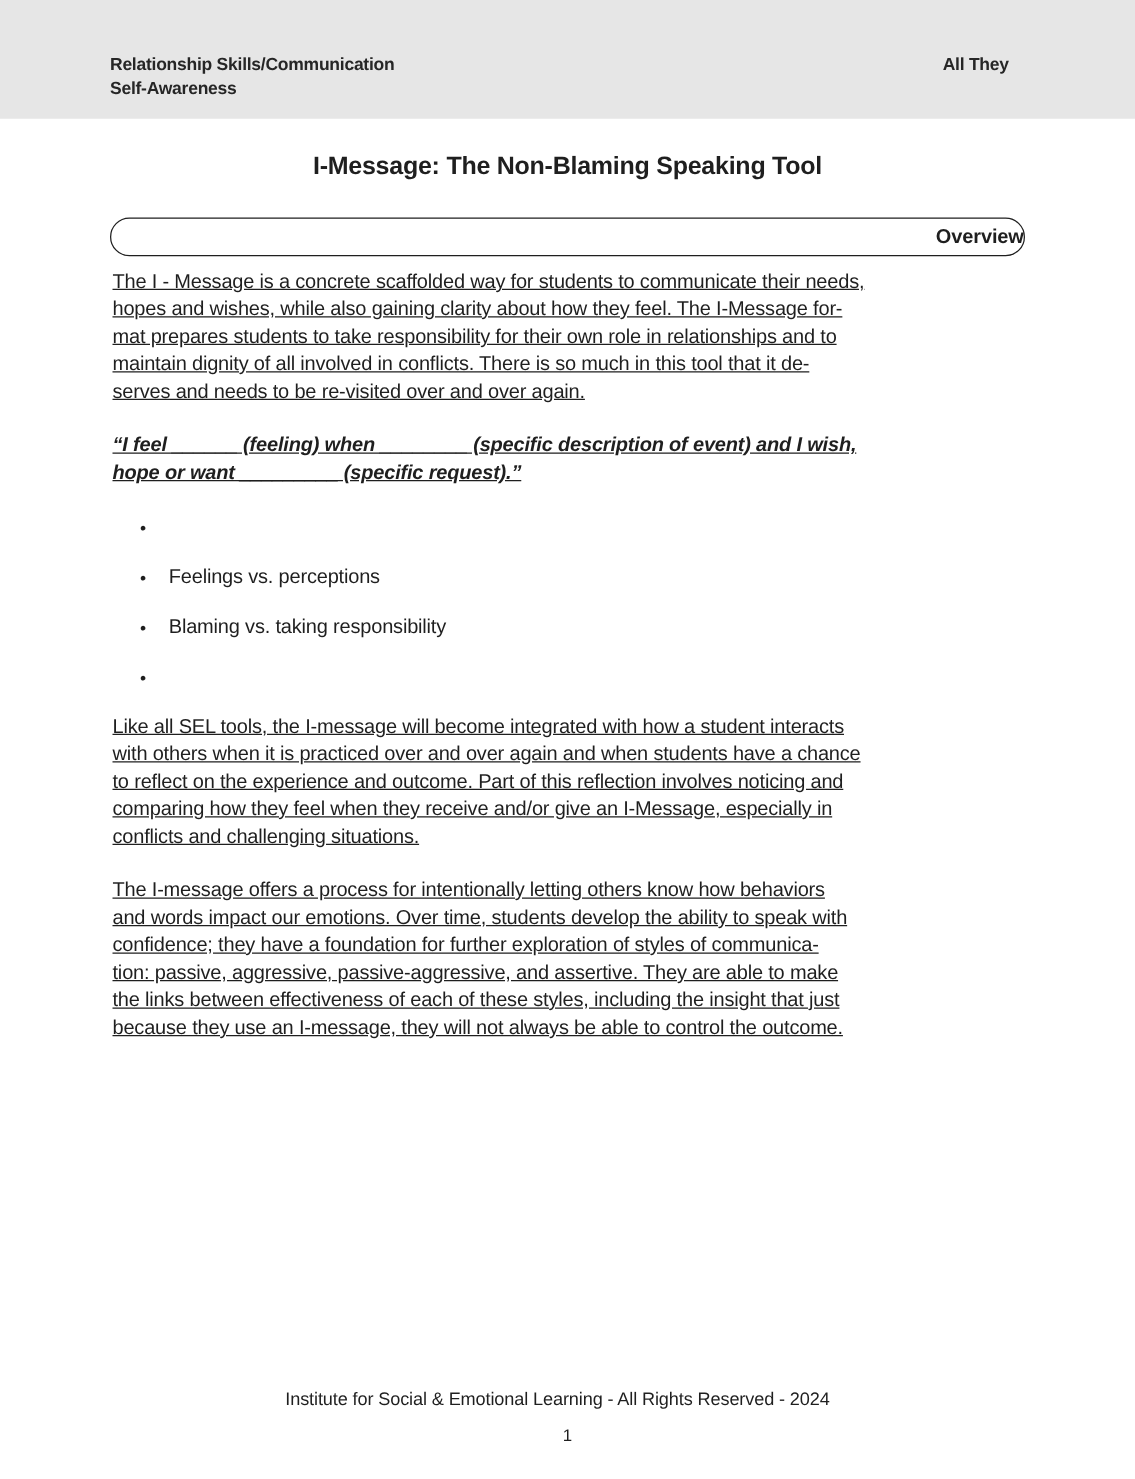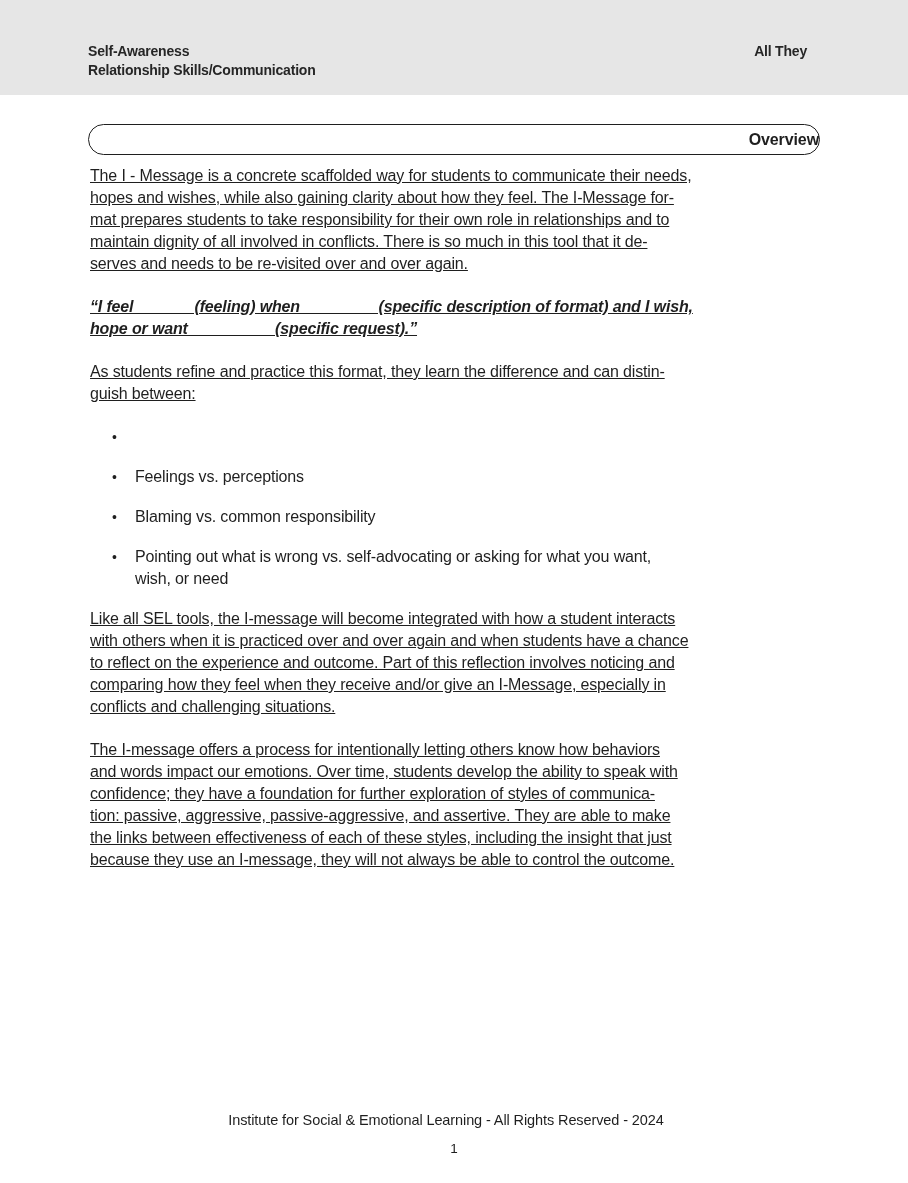--- a/index.html
+++ b/index.html
@@ -114,58 +114,55 @@
     font-size: 13.5px;
   }
 </style>
 </head>
 <body>
 
 <div class="page">
 
   <header class="band">
     <div class="left">
+      <div>Relationship Skills/Communication</div>
       <div>Self-Awareness</div>
-      <div>Relationship Skills/Communication</div>
     </div>
     <div class="right">All They</div>
   </header>
 
+  <h1 class="doc-title">I-Message: The Non-Blaming Speaking Tool</h1>
 
   <div class="pill">
     <span>Overview</span>
   </div>
 
   <main class="content">
     <p>The I - Message is a concrete scaffolded way for students to communicate their needs,
 hopes and wishes, while also gaining clarity about how they feel.  The I-Message for-
 mat prepares students to take responsibility for their own role in relationships and to
 maintain dignity of all involved in conflicts. There is so much in this tool that it de-
 serves and needs to be re-visited over and over again.</p>
-    <p class="quote">“I feel ______ (feeling) when ________ (specific description of format) and I wish,
+    <p class="quote">“I feel ______ (feeling) when ________ (specific description of event) and I wish,
 hope or want _________ (specific request).”</p>
-    <p>As students refine and practice this format, they learn the difference and can distin-
-guish between:</p>
 
     <ul>
       <li>
         <span class="dot">•</span>
       </li>
       <li>
         <span class="dot">•</span>
         <span class="li-text">Feelings vs. perceptions</span>
       </li>
       <li>
         <span class="dot">•</span>
-        <span class="li-text">Blaming vs. common responsibility</span>
+        <span class="li-text">Blaming vs. taking responsibility</span>
       </li>
       <li>
         <span class="dot">•</span>
-        <span class="li-text">Pointing out what is wrong vs. self-advocating or asking for what you want,
-wish, or need</span>
       </li>
     </ul>
 
     <p>Like all SEL tools, the I-message will become integrated with how a student interacts
 with others when it is practiced over and over again and when students have a chance
 to reflect on the experience and outcome. Part of this reflection involves noticing and
 comparing how they feel when they receive and/or give an I-Message, especially in
 conflicts and challenging situations.</p>
     <p>The I-message offers a process for intentionally letting others know how behaviors
 and words impact our emotions. Over time, students develop the ability to speak with

